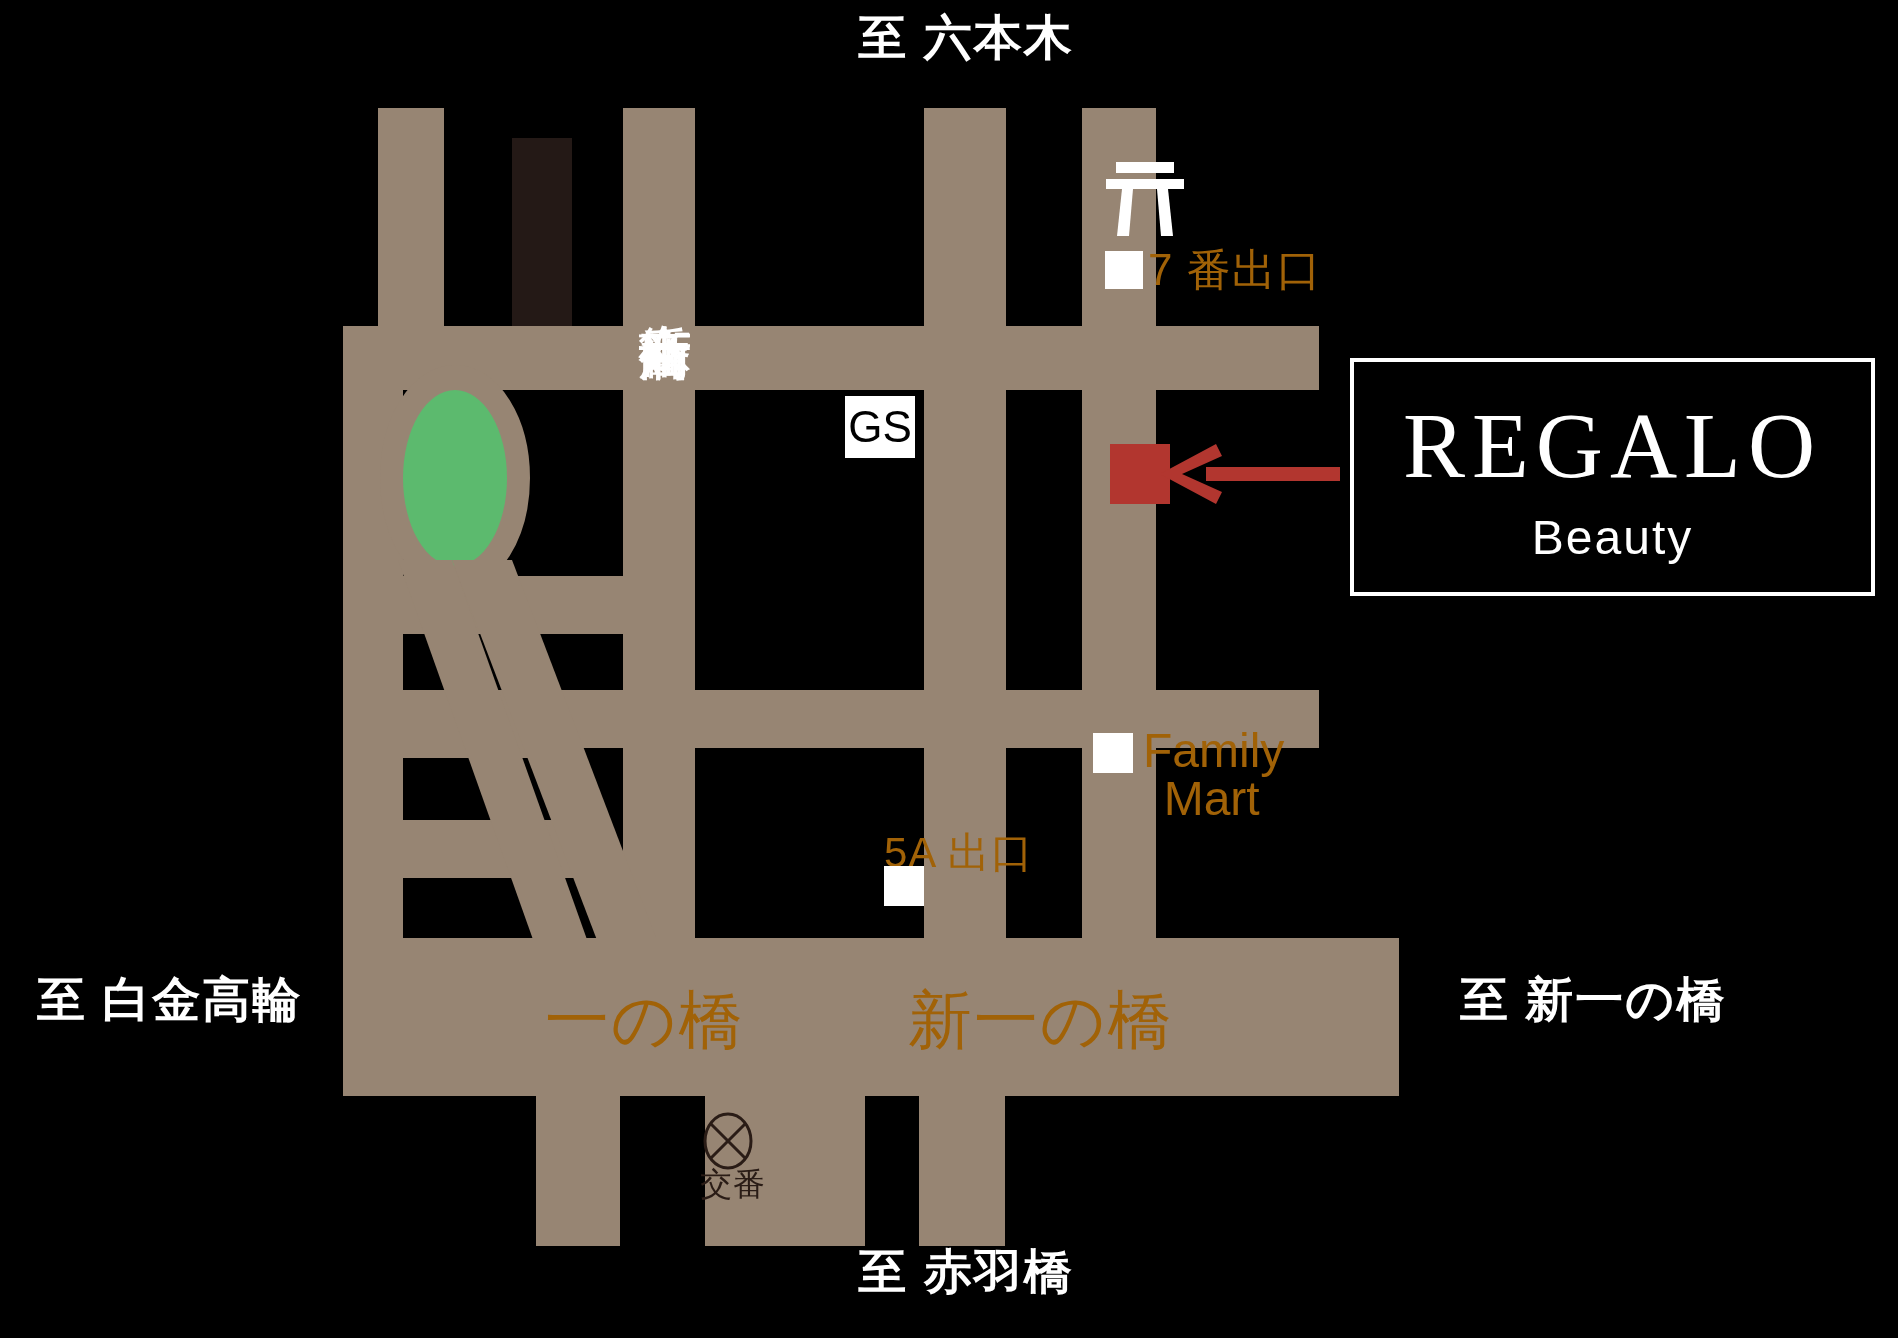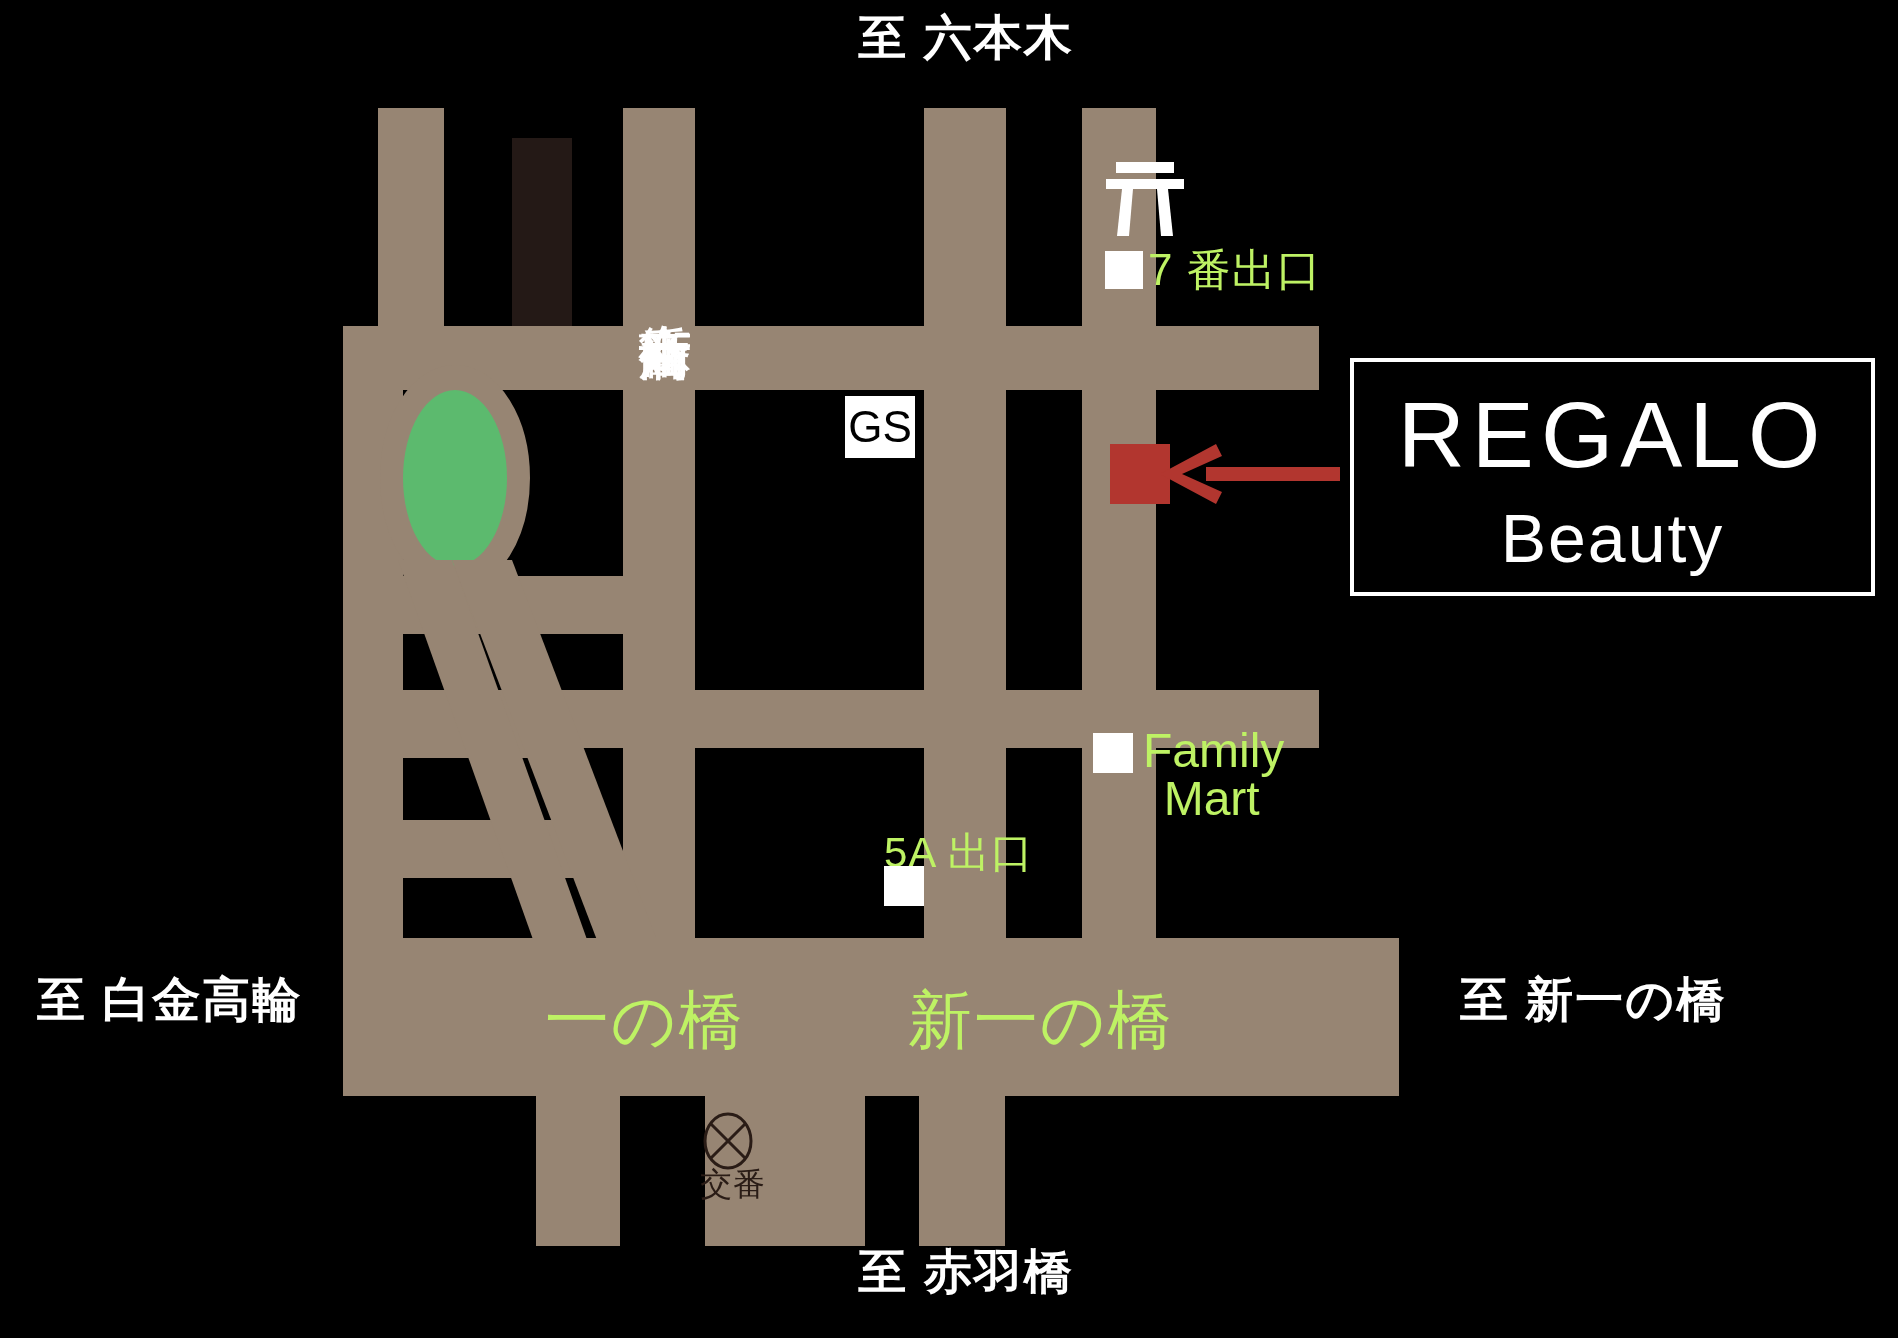--- a/index.html
+++ b/index.html
@@ -20,21 +20,21 @@
     background: #000000;
   }
   #map-svg {
     position: absolute;
     left: 0; top: 0;
     width: 1898px;
     height: 1338px;
   }
   .ovl {
     position: absolute;
-    color: #bef264;
+    color: #a16207;
     white-space: nowrap;
     line-height: 1.0;
   }
   
   .dir-label {
     font-size: 48px;
     letter-spacing: 2px;
     color: #ffffff;
     font-weight: 700;
     padding-left: 17px;
@@ -137,24 +137,25 @@
     align-items: center;
     justify-content: center;
   }
   #regalo-logo-name {
     color: #ffffff;
     font-size: 93px;
     letter-spacing: 7px;
     font-weight: 300;
     line-height: 1.0;
     margin-top: 6px;
+    font-family: Liberation Serif, serif;
   }
   #regalo-logo-sub {
     color: #ffffff;
-    font-size: 68px;
+    font-size: 48px;
     letter-spacing: 2px;
     font-weight: 300;
     line-height: 1.0;
     margin-top: 22px;
   }
 </style>
 </head>
 <body>
 
 <div id="map-root">

